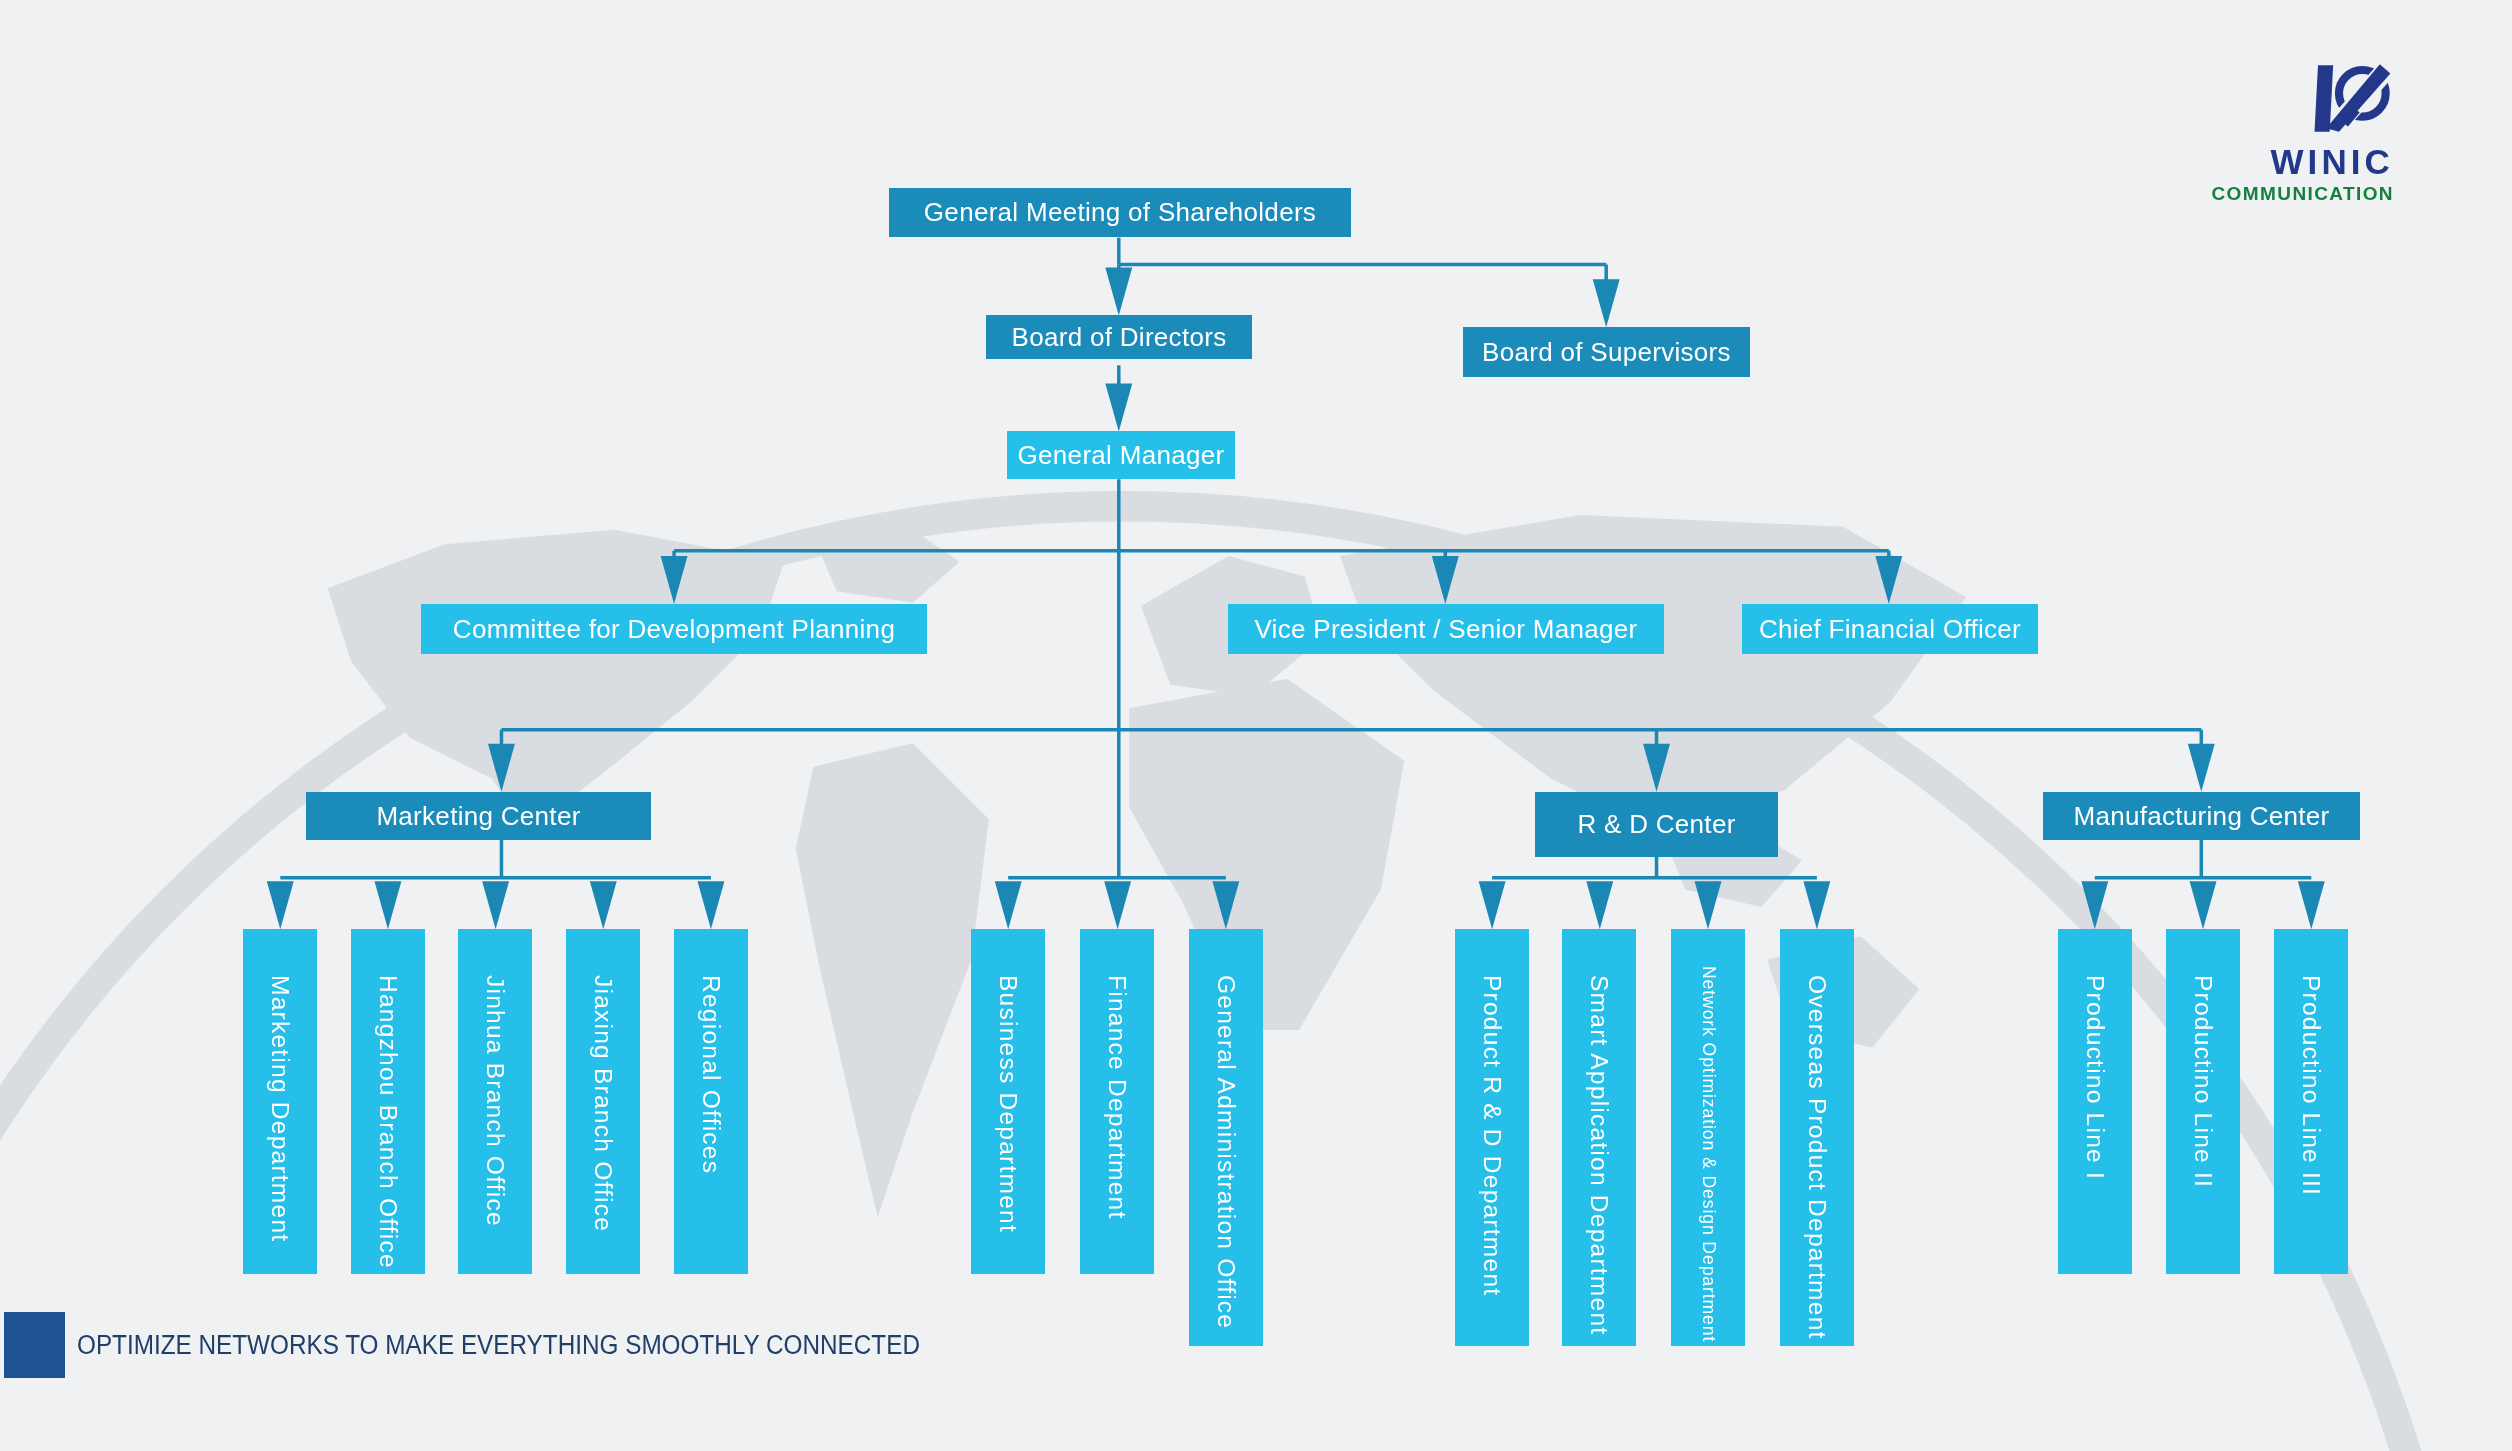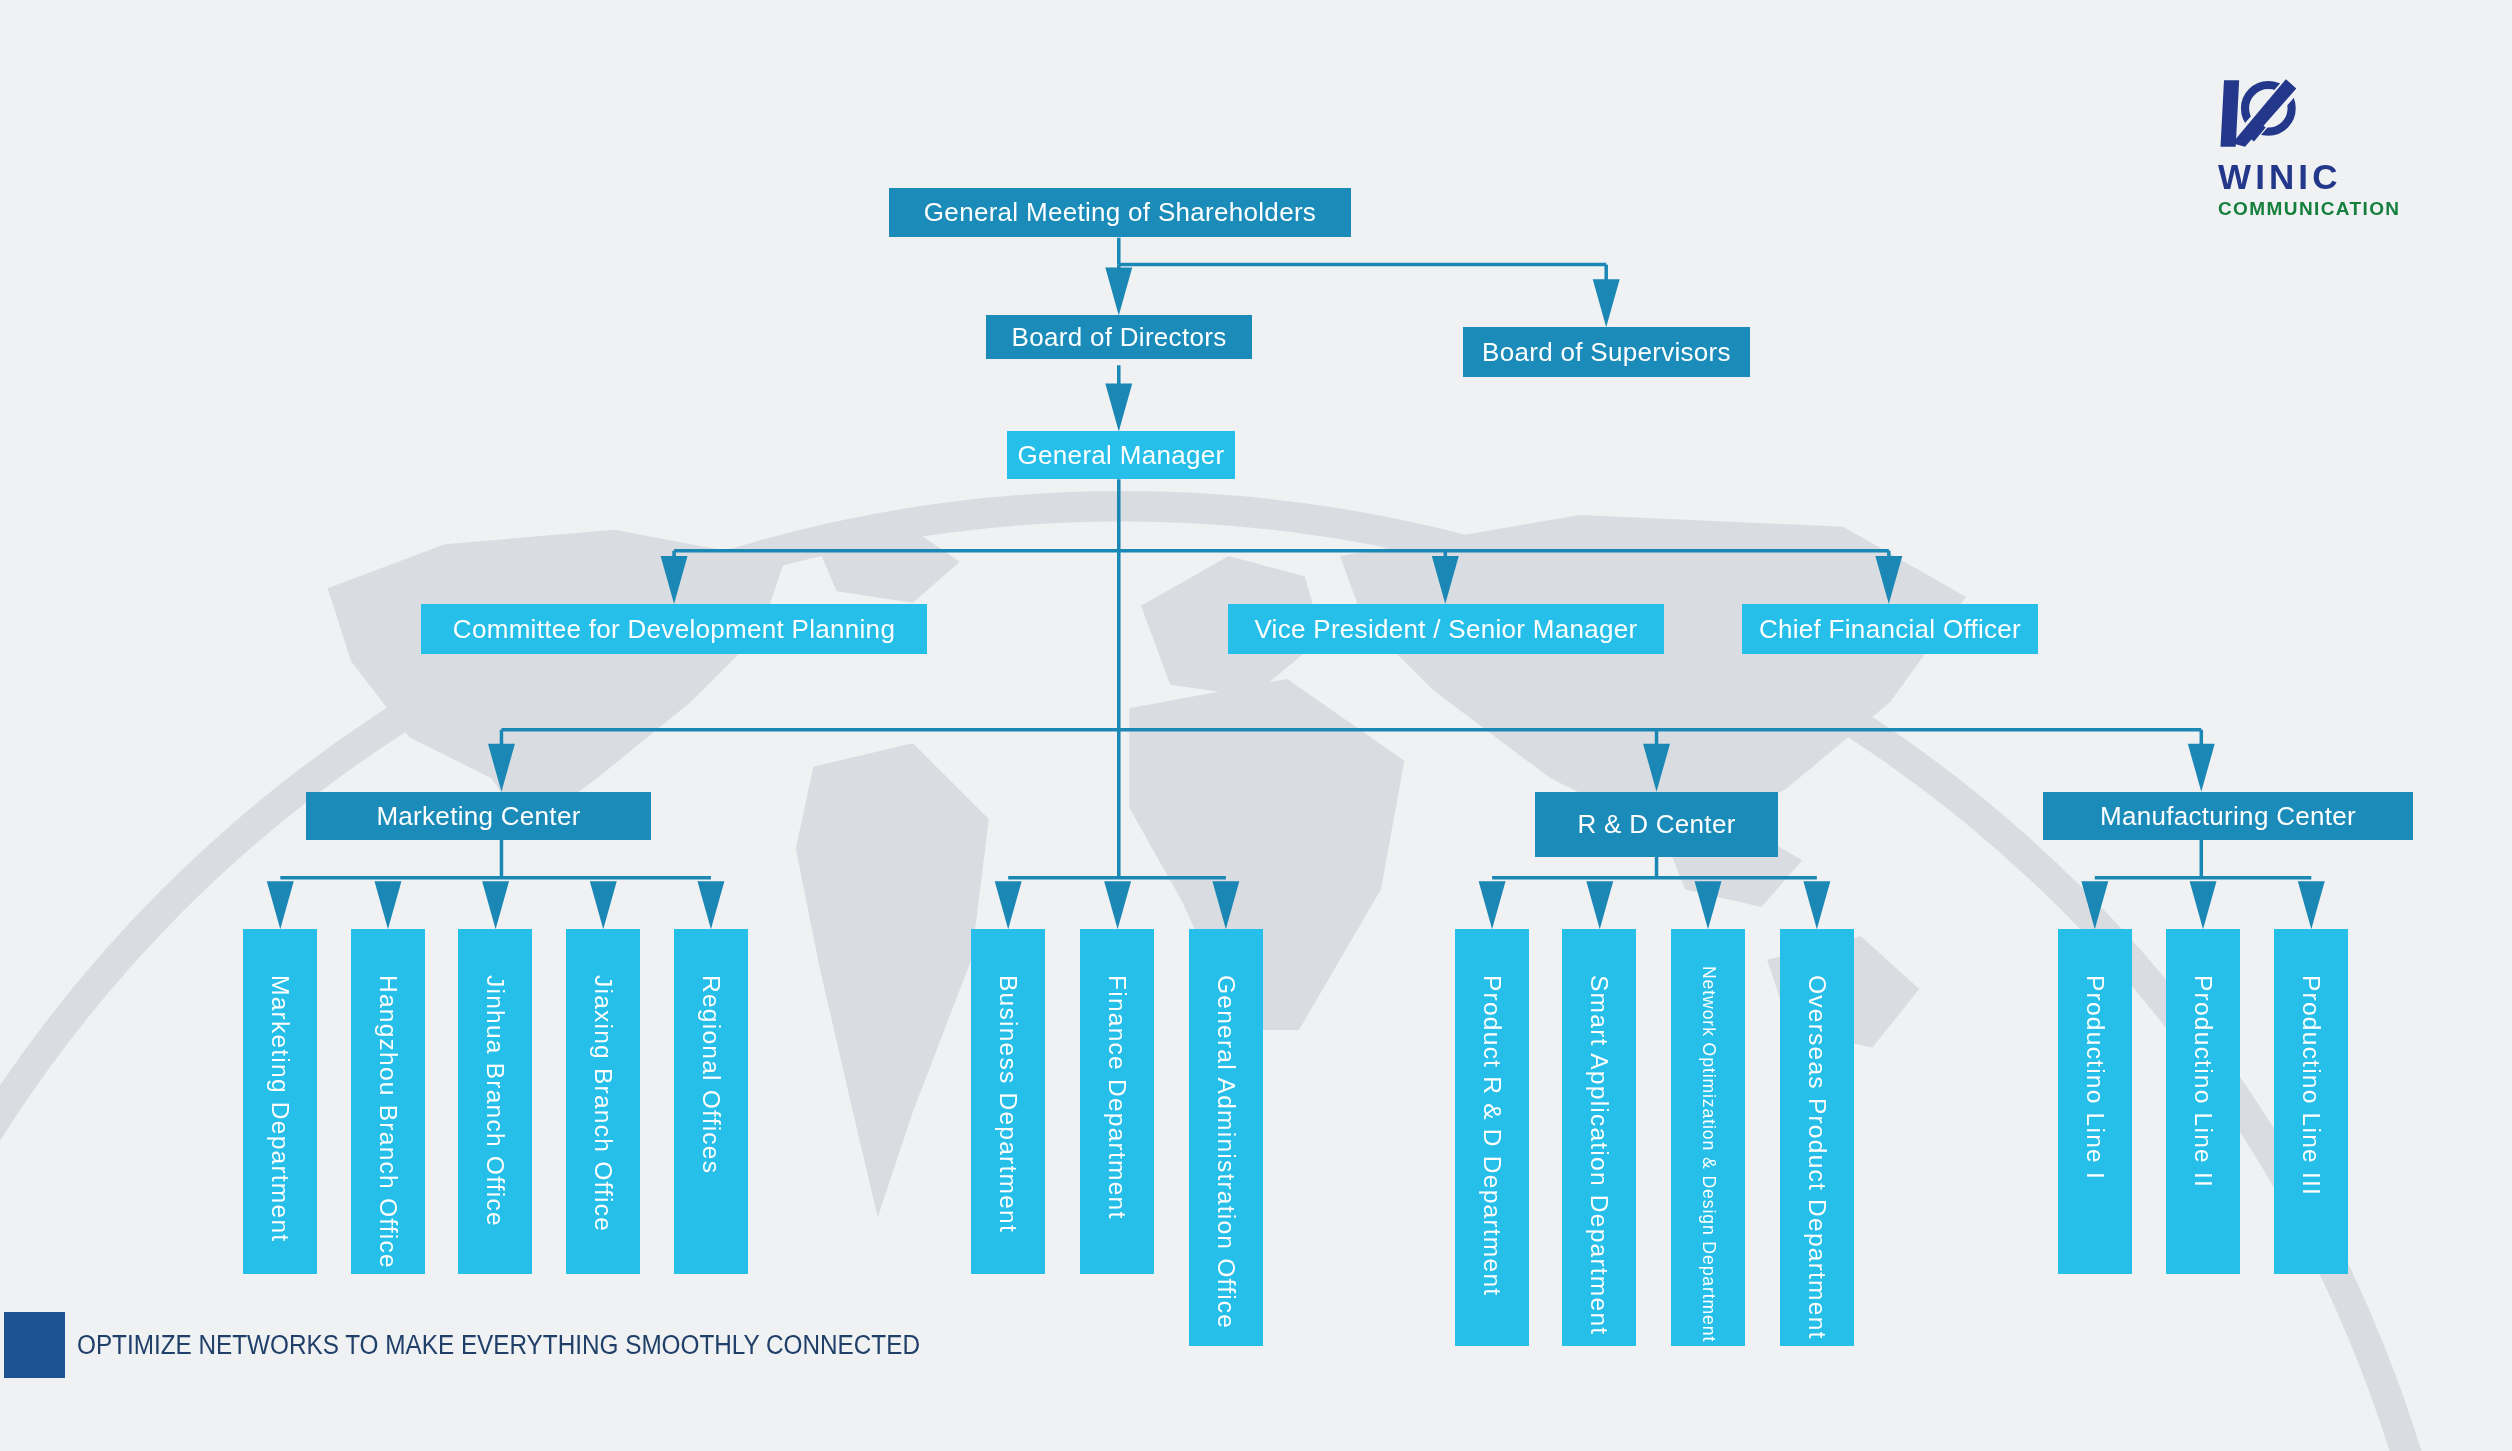--- a/index.html
+++ b/index.html
@@ -24,22 +24,22 @@
     white-space:normal;
   }
   .vert span{
     writing-mode:vertical-lr;
     margin-top:46px;
     font-size:24.6px;letter-spacing:1.2px;
     white-space:nowrap;
   }
   .vert.small span{font-size:17.6px;letter-spacing:0.9px;margin-top:37px;}
   .logo{
-    position:absolute;left:2218px;top:78px;width:176px;
-    display:flex;flex-direction:column;align-items:flex-start;z-index:4;
+    position:absolute;left:2218px;top:63px;width:176px;
+    display:flex;flex-direction:column;align-items:flex-end;z-index:4;
   }
   .logo .mark{width:82px;height:70px;margin-bottom:10.5px;}
   .brand-name{
     color:#23388b;font-weight:bold;font-size:35px;letter-spacing:4.1px;line-height:1;
   }
   .brand-sub{
     color:#15803d;font-weight:bold;font-size:19px;letter-spacing:1.4px;margin-top:5.3px;line-height:1;
   }
   .footer{position:absolute;left:0;top:1312px;width:1170px;height:67px;z-index:4;}
   .footer-square{
@@ -135,21 +135,21 @@
   <div class="node dark" style="left:1463px;top:327px;width:287px;height:50px;">Board of Supervisors</div>
 
   <div class="node light" style="left:1007px;top:431px;width:228px;height:48px;">General Manager</div>
 
   <div class="node light" style="left:421px;top:604px;width:506px;height:50px;">Committee for Development Planning</div>
   <div class="node light" style="left:1228px;top:604px;width:436px;height:50px;">Vice President / Senior Manager</div>
   <div class="node light" style="left:1742px;top:604px;width:296px;height:50px;">Chief Financial Officer</div>
 
   <div class="node dark" style="left:306px;top:792px;width:345px;height:48px;">Marketing Center</div>
   <div class="node dark" style="left:1535px;top:792px;width:243px;height:65px;">R &amp; D Center</div>
-  <div class="node dark" style="left:2043px;top:792px;width:370px;height:48px;">Manufacturing Center</div>
+  <div class="node dark" style="left:2043px;top:792px;width:317px;height:48px;">Manufacturing Center</div>
 
   <div class="node light vert" style="left:243px;top:929px;width:74px;height:345px;">
       <span>Marketing Department</span>
     </div>
   <div class="node light vert" style="left:351px;top:929px;width:74px;height:345px;">
       <span>Hangzhou Branch Office</span>
     </div>
   <div class="node light vert" style="left:458px;top:929px;width:74px;height:345px;">
       <span>Jinhua Branch Office</span>
     </div>

